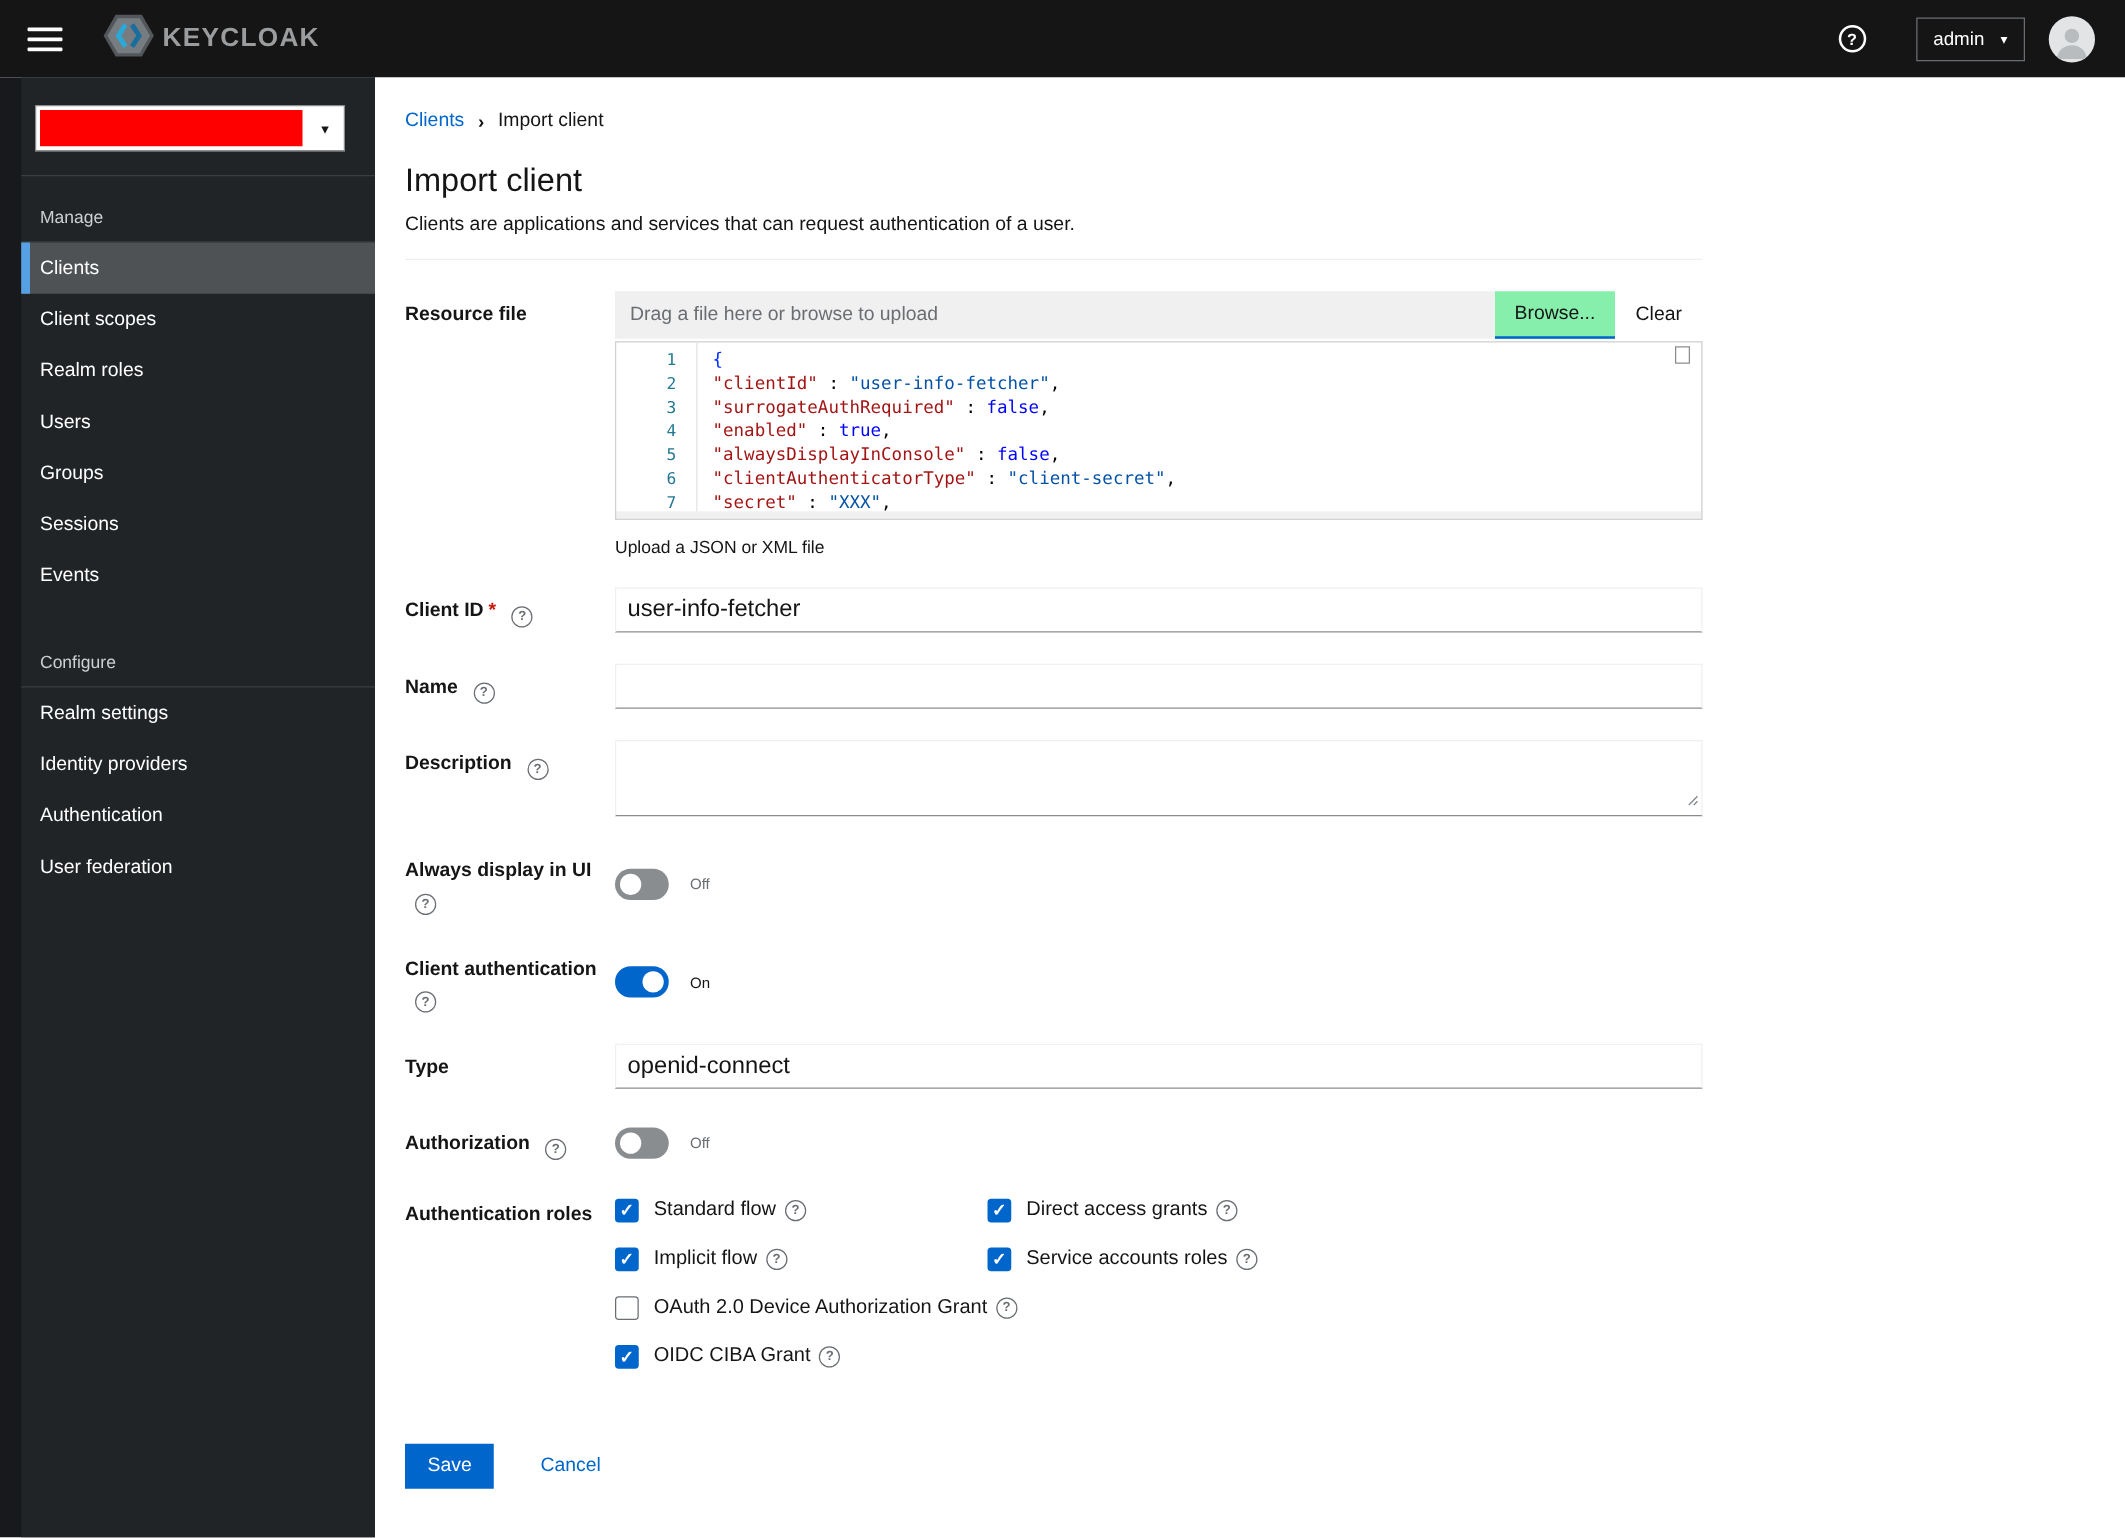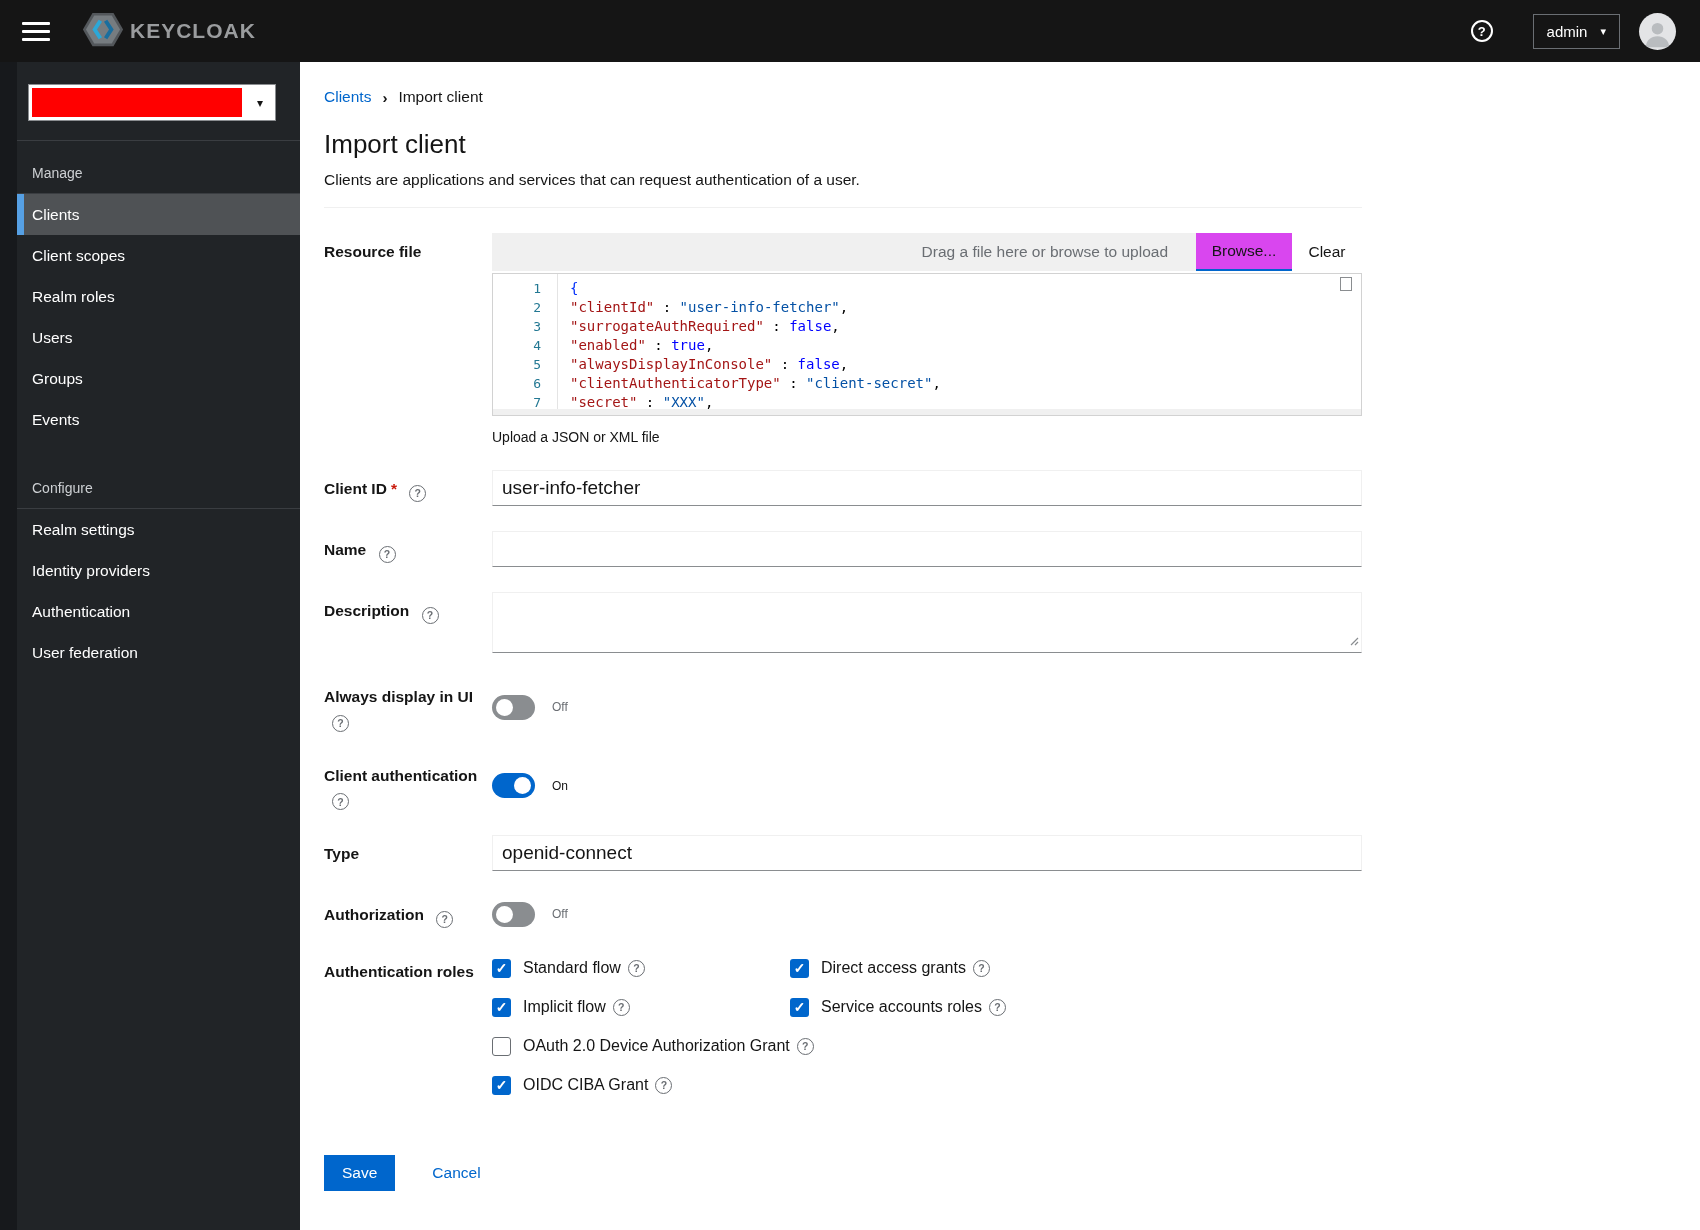--- a/index.html
+++ b/index.html
@@ -89,26 +89,26 @@
   .textarea {
     width:100%; height:61px; padding:6px 9px; font-size:15.5px; resize:none;
     font-family:"Liberation Sans",sans-serif;
     border:1px solid #f0f0f0; border-bottom:1px solid #8a8d90; background:#fff; display:block;
   }
   .grip { position:absolute; right:3px; bottom:3px; }
 
   
   .upload-row { display:flex; height:38px; }
   .upload-input {
-    flex:1; border:none; background:#f0f0f0; padding:0 28px; font-size:15.5px;
-    font-family:"Liberation Sans",sans-serif; color:#0369a1;text-align:right;
+    flex:1; border:none; background:#f0f0f0; padding:0 12px; font-size:15.5px;
+    font-family:"Liberation Sans",sans-serif; color:#0369a1;
   }
   .upload-input::placeholder { color:#6a6e73; opacity:1; }
   .browse-btn {
-    width:96px; background:#d946ef; border:none; border-bottom:2px solid #0066cc;
+    width:96px; background:#86efac; border:none; border-bottom:2px solid #0066cc;
     font-size:15.5px; color:#151515; cursor:pointer; font-family:"Liberation Sans",sans-serif;
   }
   .clear-btn {
     width:70px; background:#fff; border:none; font-size:15.5px; color:#151515; cursor:pointer;
     font-family:"Liberation Sans",sans-serif;
   }
 
   
   .editor {
     margin-top:2px; height:143px; border:1px solid #d2d2d2; background:#f0f0f0;
@@ -207,20 +207,21 @@
           </div>
         </div>
         <nav>
             <div class="nav-group">
               <div class="nav-group-title">Manage</div>
               <div class="nav-item current" style="border-left-color: rgb(86, 160, 228);">Clients</div>
               <div class="nav-item">Client scopes</div>
               <div class="nav-item">Realm roles</div>
               <div class="nav-item">Users</div>
               <div class="nav-item">Groups</div>
+              <div class="nav-item">Sessions</div>
               <div class="nav-item">Events</div>
             </div>
             <div class="nav-group">
               <div class="nav-group-title">Configure</div>
               <div class="nav-item">Realm settings</div>
               <div class="nav-item">Identity providers</div>
               <div class="nav-item">Authentication</div>
               <div class="nav-item">User federation</div>
             </div>
           </nav>

